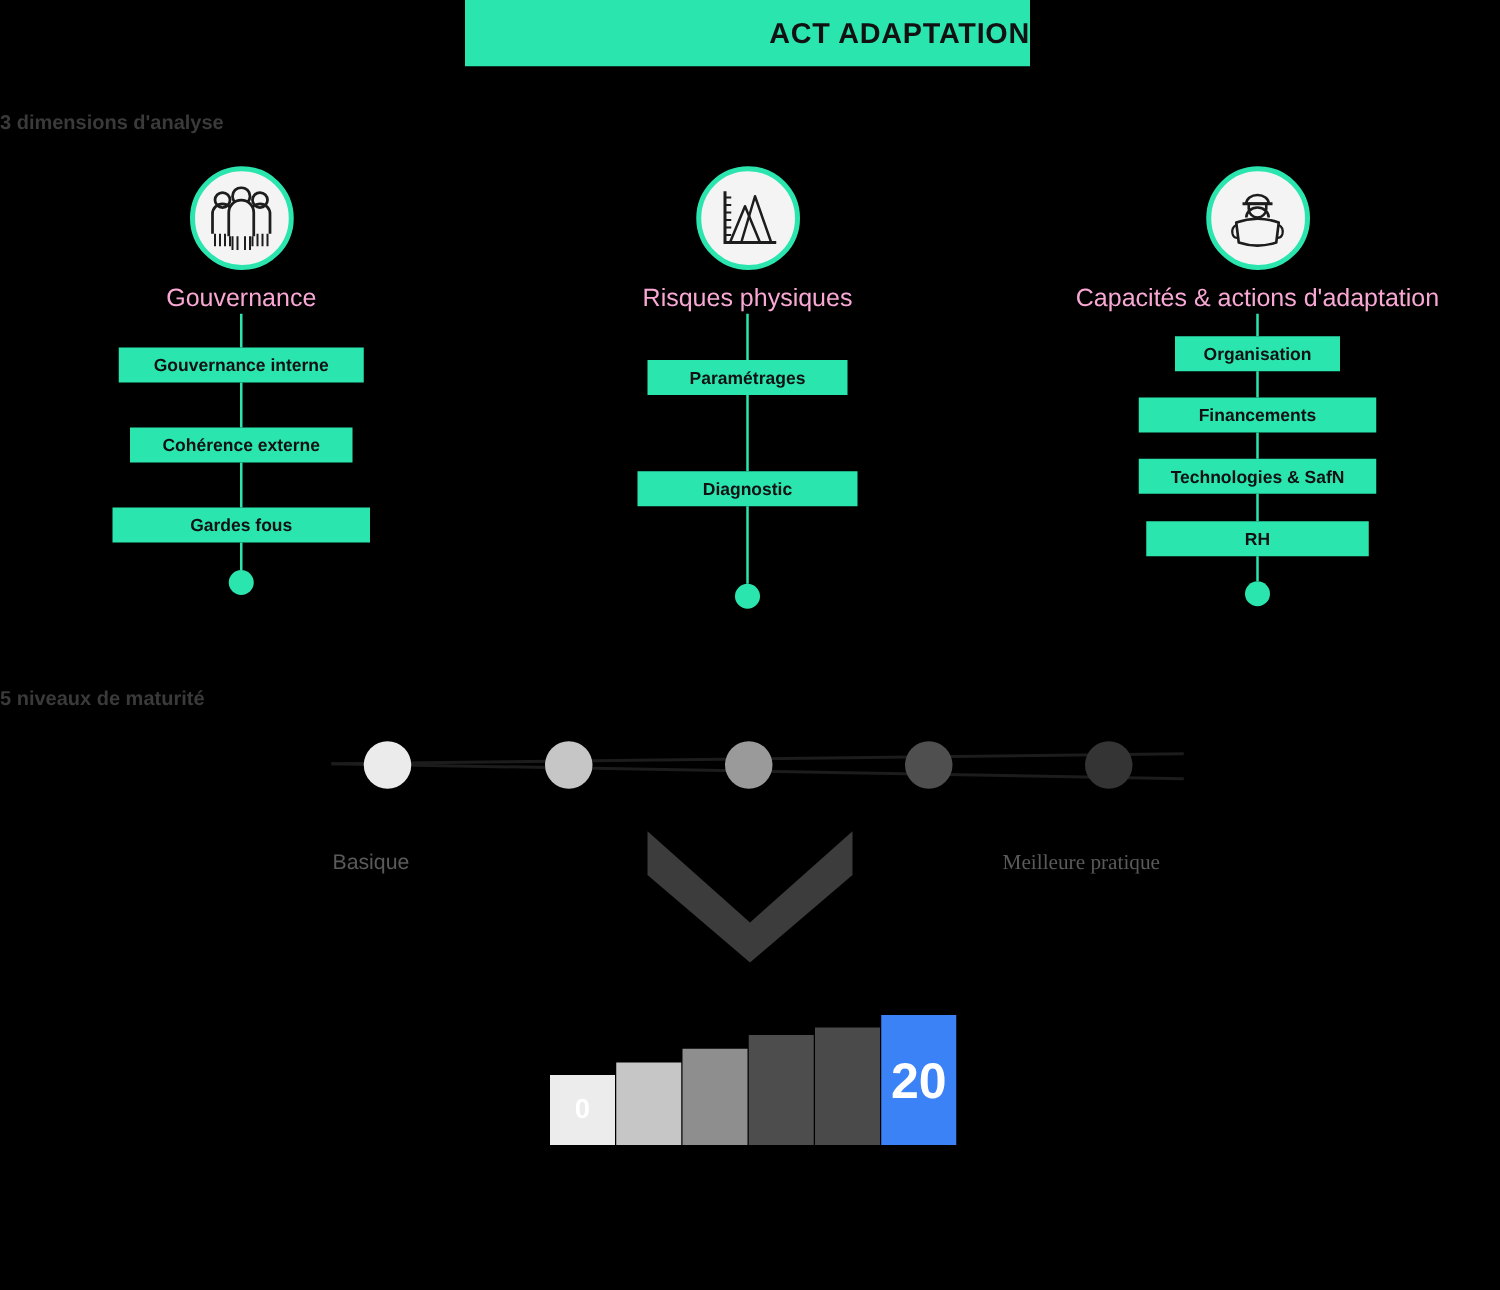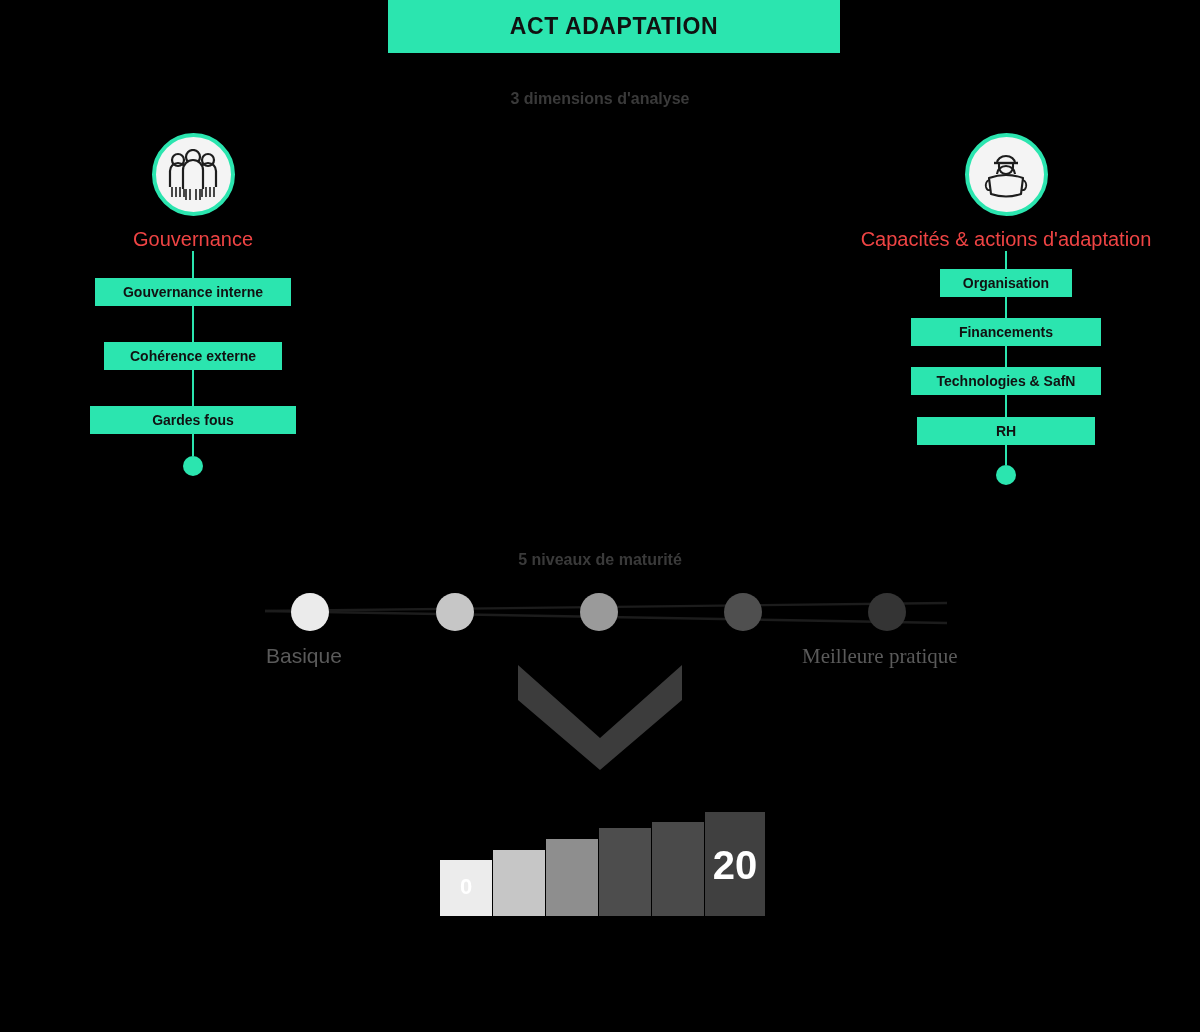--- a/index.html
+++ b/index.html
@@ -6,31 +6,31 @@
   html, body {
     width: 1200px; height: 1032px;
     background: #000000;
     font-family: "Liberation Sans", sans-serif;
     overflow: hidden;
   }
   #root { position: relative; width: 1200px; height: 1032px; }
 
   
   .title-banner {
-    position: absolute; left: 388px; top: 0; width: 452px; height: 53px;
+    position: absolute; left: 372px; top: 0; width: 452px; height: 53px;
     background: #2BE5AF;
-    display: flex; align-items: center; justify-content: center;
+    display: flex; align-items: center; justify-content: flex-end;
   }
   .title-banner .title-text {
     color: #111111; font-size: 23px; font-weight: bold; letter-spacing: .6px;
   }
 
   
   .caption {
-    position: absolute; width: 100%; text-align: center;
+    position: absolute; width: 100%; 
     color: #3a3a3a; font-size: 16px; font-weight: bold;
   }
   #cap-dimensions { top: 90px; }
   #cap-maturity   { top: 551px; }
   #cap-note       { top: 773px; }
 
   
   .column { position: absolute; top: 133px; }
   .col-1 { left: 43px;  width: 300px; }
   .col-2 { left: 448px; width: 300px; }
@@ -39,21 +39,21 @@
   .circle-icon {
     width: 83px; height: 83px; border-radius: 50%;
     background: #f4f4f4; border: 4px solid #2BE5AF;
     margin: 0 auto;
     display: flex; align-items: center; justify-content: center;
   }
   .circle-icon svg { display: block; }
 
   .dim-label {
     margin-top: 12px; text-align: center;
-    color: #ef4444; font-size: 20px; white-space: nowrap;
+    color: #f9a8d4; font-size: 20px; white-space: nowrap;
   }
 
   
   .stem {
     width: 2px; background: #2BE5AF; margin: 0 auto;
   }
 
   .boxes { position: relative; }
   .chip {
     background: #2BE5AF; color: #111111;
@@ -63,21 +63,21 @@
   }
   .connector { width: 2px; background: #2BE5AF; margin: 0 auto; }
   .end-dot {
     width: 20px; height: 20px; border-radius: 50%;
     background: #2BE5AF; margin: 0 auto;
   }
 
   
   #maturity { position: absolute; left: 0; top: 575px; width: 1200px; height: 100px; }
   .mat-label {
-    position: absolute; color: #5a5a5a; font-size: 21px; top: 644px;
+    position: absolute; color: #5a5a5a; font-size: 17px; top: 680px;
   }
   #mat-label-left  { left: 266px; }
   #mat-label-right { left: 802px; font-family: Liberation Serif, serif; }
 
   
   #chevron { position: absolute; left: 0; top: 660px; width: 1200px; height: 110px; }
 
   
   #scorebar { position: absolute; left: 0; top: 806px; width: 1200px; height: 110px; }
   .score-seg { position: absolute; bottom: 0; }
@@ -118,20 +118,39 @@
       <div class="chip" style="width:196px">Gouvernance interne</div>
       <div class="connector" style="height:36px"></div>
       <div class="chip" style="width:178px">Cohérence externe</div>
       <div class="connector" style="height:36px"></div>
       <div class="chip" style="width:206px">Gardes fous</div>
       <div class="connector" style="height:22px"></div>
       <div class="end-dot"></div>
     </div>
   </div>
 
+  <div class="column col-2">
+    <div class="circle-icon">
+      <svg width="54" height="52" viewBox="0 0 54 52" fill="none" stroke="#1d1d1d" stroke-width="2">
+        <path d="M9 4 V45 H50" stroke-width="2.4"></path>
+        <path d="M9 9 h5 M9 15 h5 M9 21 h5 M9 27 h5 M9 33 h5 M9 39 h5" stroke-width="1.5"></path>
+        <path d="M13 45 L25 16 L37 45" stroke-linejoin="round"></path>
+        <path d="M22 45 L33 8 L46 45" stroke-linejoin="round"></path>
+      </svg>
+    </div>
+    <div class="dim-label">Risques physiques</div>
+    <div class="stem" style="height:37px"></div>
+    <div class="boxes">
+      <div class="chip" style="width:160px">Paramétrages</div>
+      <div class="connector" style="height:61px"></div>
+      <div class="chip" style="width:176px">Diagnostic</div>
+      <div class="connector" style="height:62px"></div>
+      <div class="end-dot"></div>
+    </div>
+  </div>
 
   <div class="column col-3">
     <div class="circle-icon">
       <svg width="58" height="50" viewBox="0 0 58 50" fill="none" stroke="#1d1d1d" stroke-width="2.1">
         <path d="M20 13 a9 7 0 0 1 18 0 Z"></path>
         <path d="M17 13 h24" stroke-width="2.4"></path>
         <path d="M22 13 v4 a7 7 0 0 0 14 0 v-4"></path>
         <path d="M20 24 a9 8 0 0 1 18 0"></path>
         <path d="M12 28 q17 -6 34 0 l-2 16 q-15 5 -30 0 Z" stroke-linejoin="round"></path>
         <path d="M12 30 q-4 2 -3 7 q1 4 5 3" stroke-width="1.8"></path>
@@ -174,18 +193,18 @@
   </svg>
 
   <div id="scorebar">
       <div class="score-seg" style="left: 440px; width: 52px; height: 56px; background: rgb(236, 236, 236);">
         <span style="font-size: 22px; bottom: 16px;">0</span>
       </div>
       <div class="score-seg" style="left: 493px; width: 52px; height: 66px; background: rgb(198, 198, 198);"></div>
       <div class="score-seg" style="left: 546px; width: 52px; height: 77px; background: rgb(142, 142, 142);"></div>
       <div class="score-seg" style="left: 599px; width: 52px; height: 88px; background: rgb(77, 77, 77);"></div>
       <div class="score-seg" style="left: 652px; width: 52px; height: 94px; background: rgb(74, 74, 74);"></div>
-      <div class="score-seg" style="left: 705px; width: 60px; height: 104px; background: #404040;">
+      <div class="score-seg" style="left: 705px; width: 60px; height: 104px; background: #3b82f6;">
         <span style="font-size: 40px; bottom: 28px;">20</span>
       </div>
     </div>
 
 </div>
 
 </body></html>

